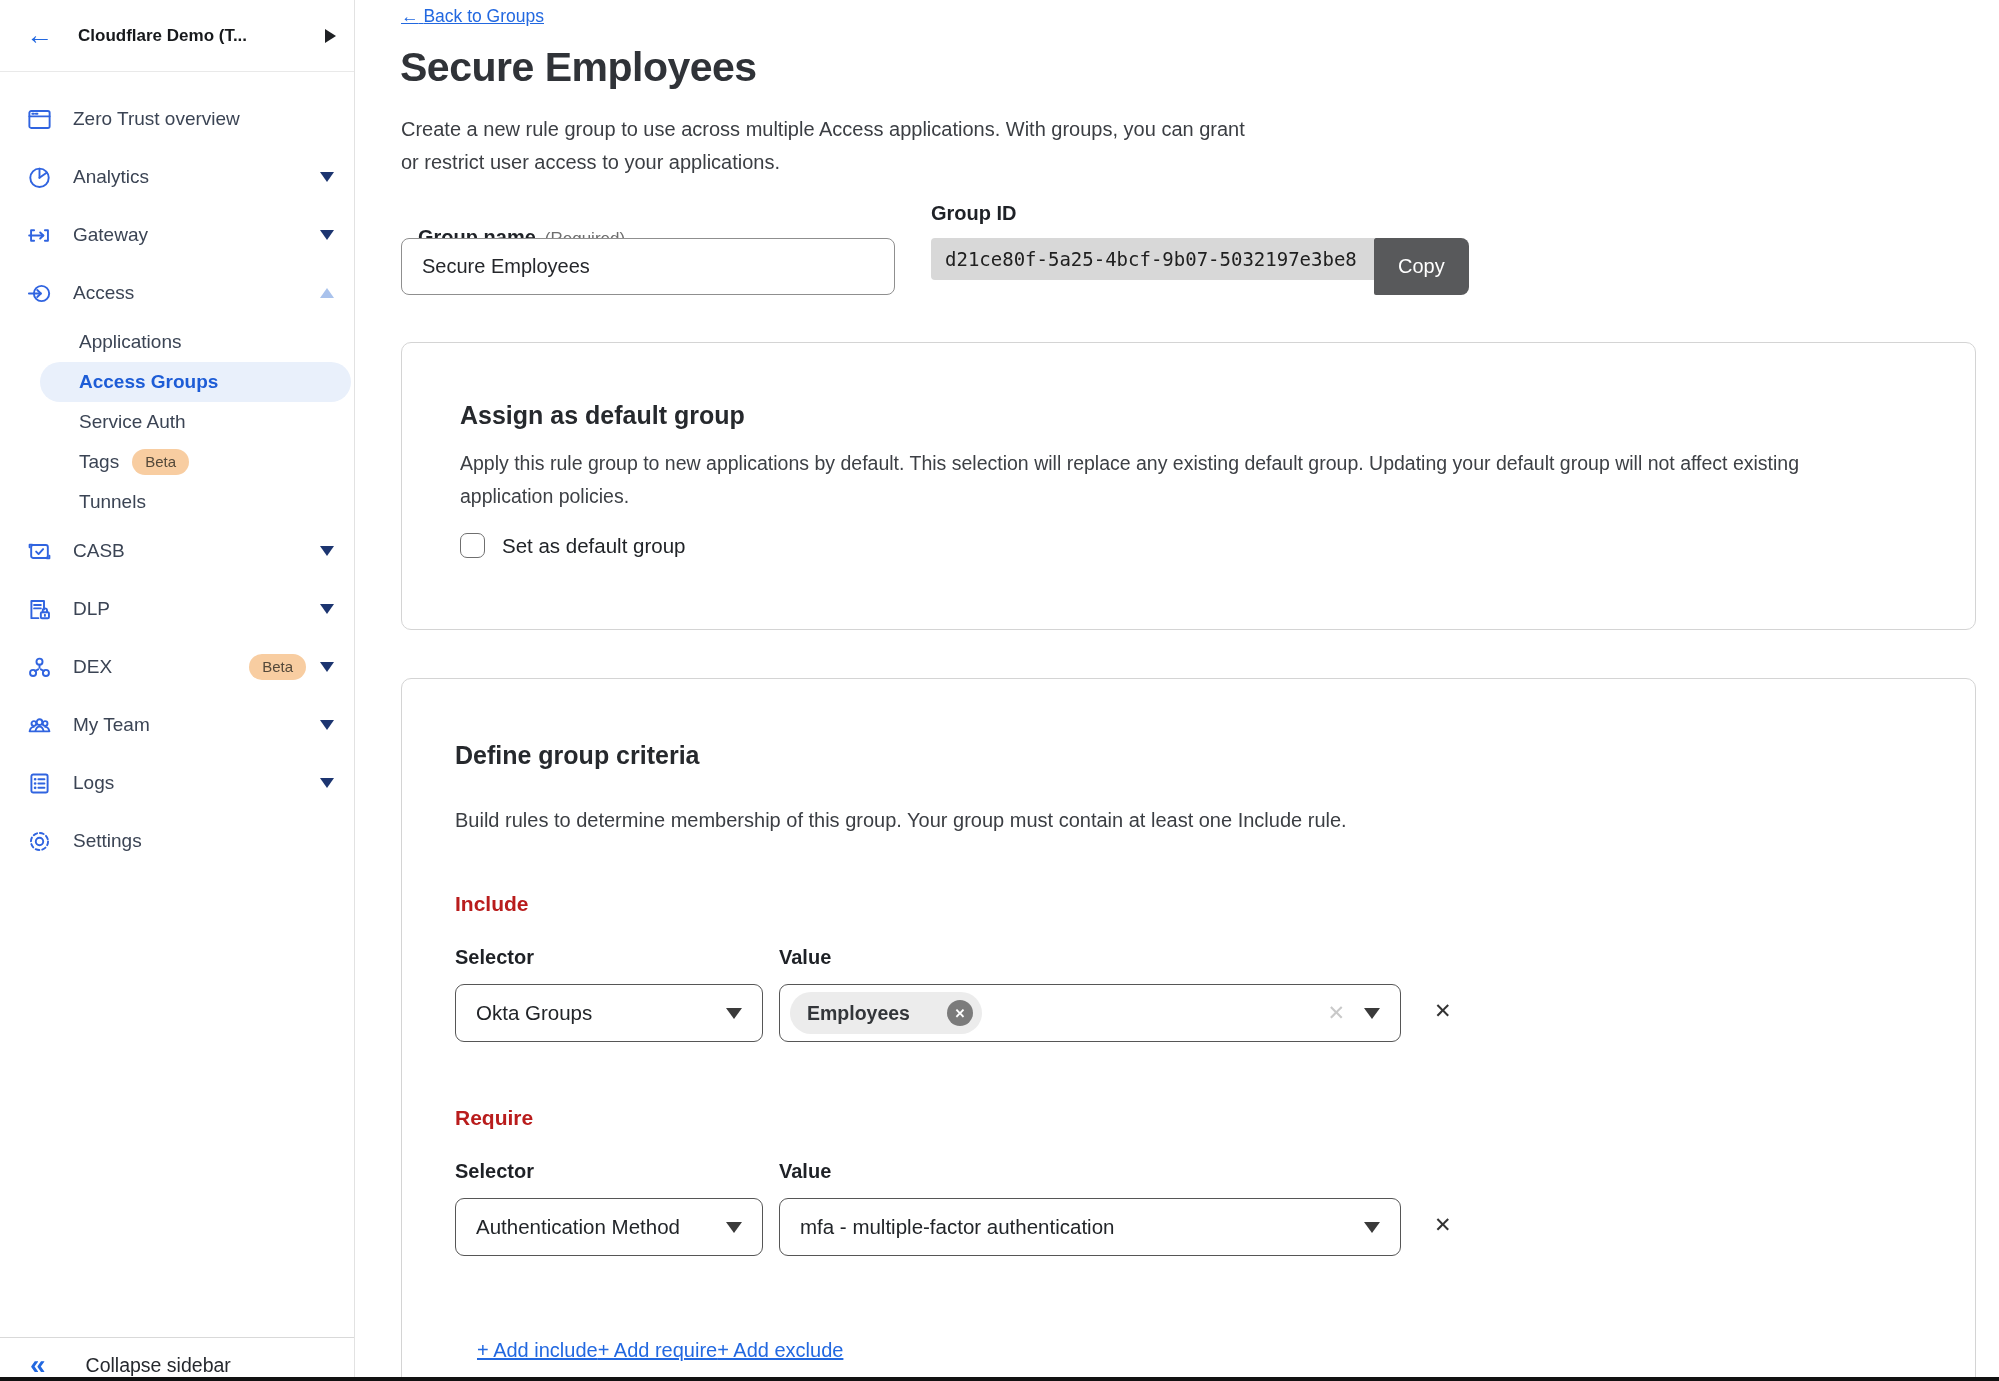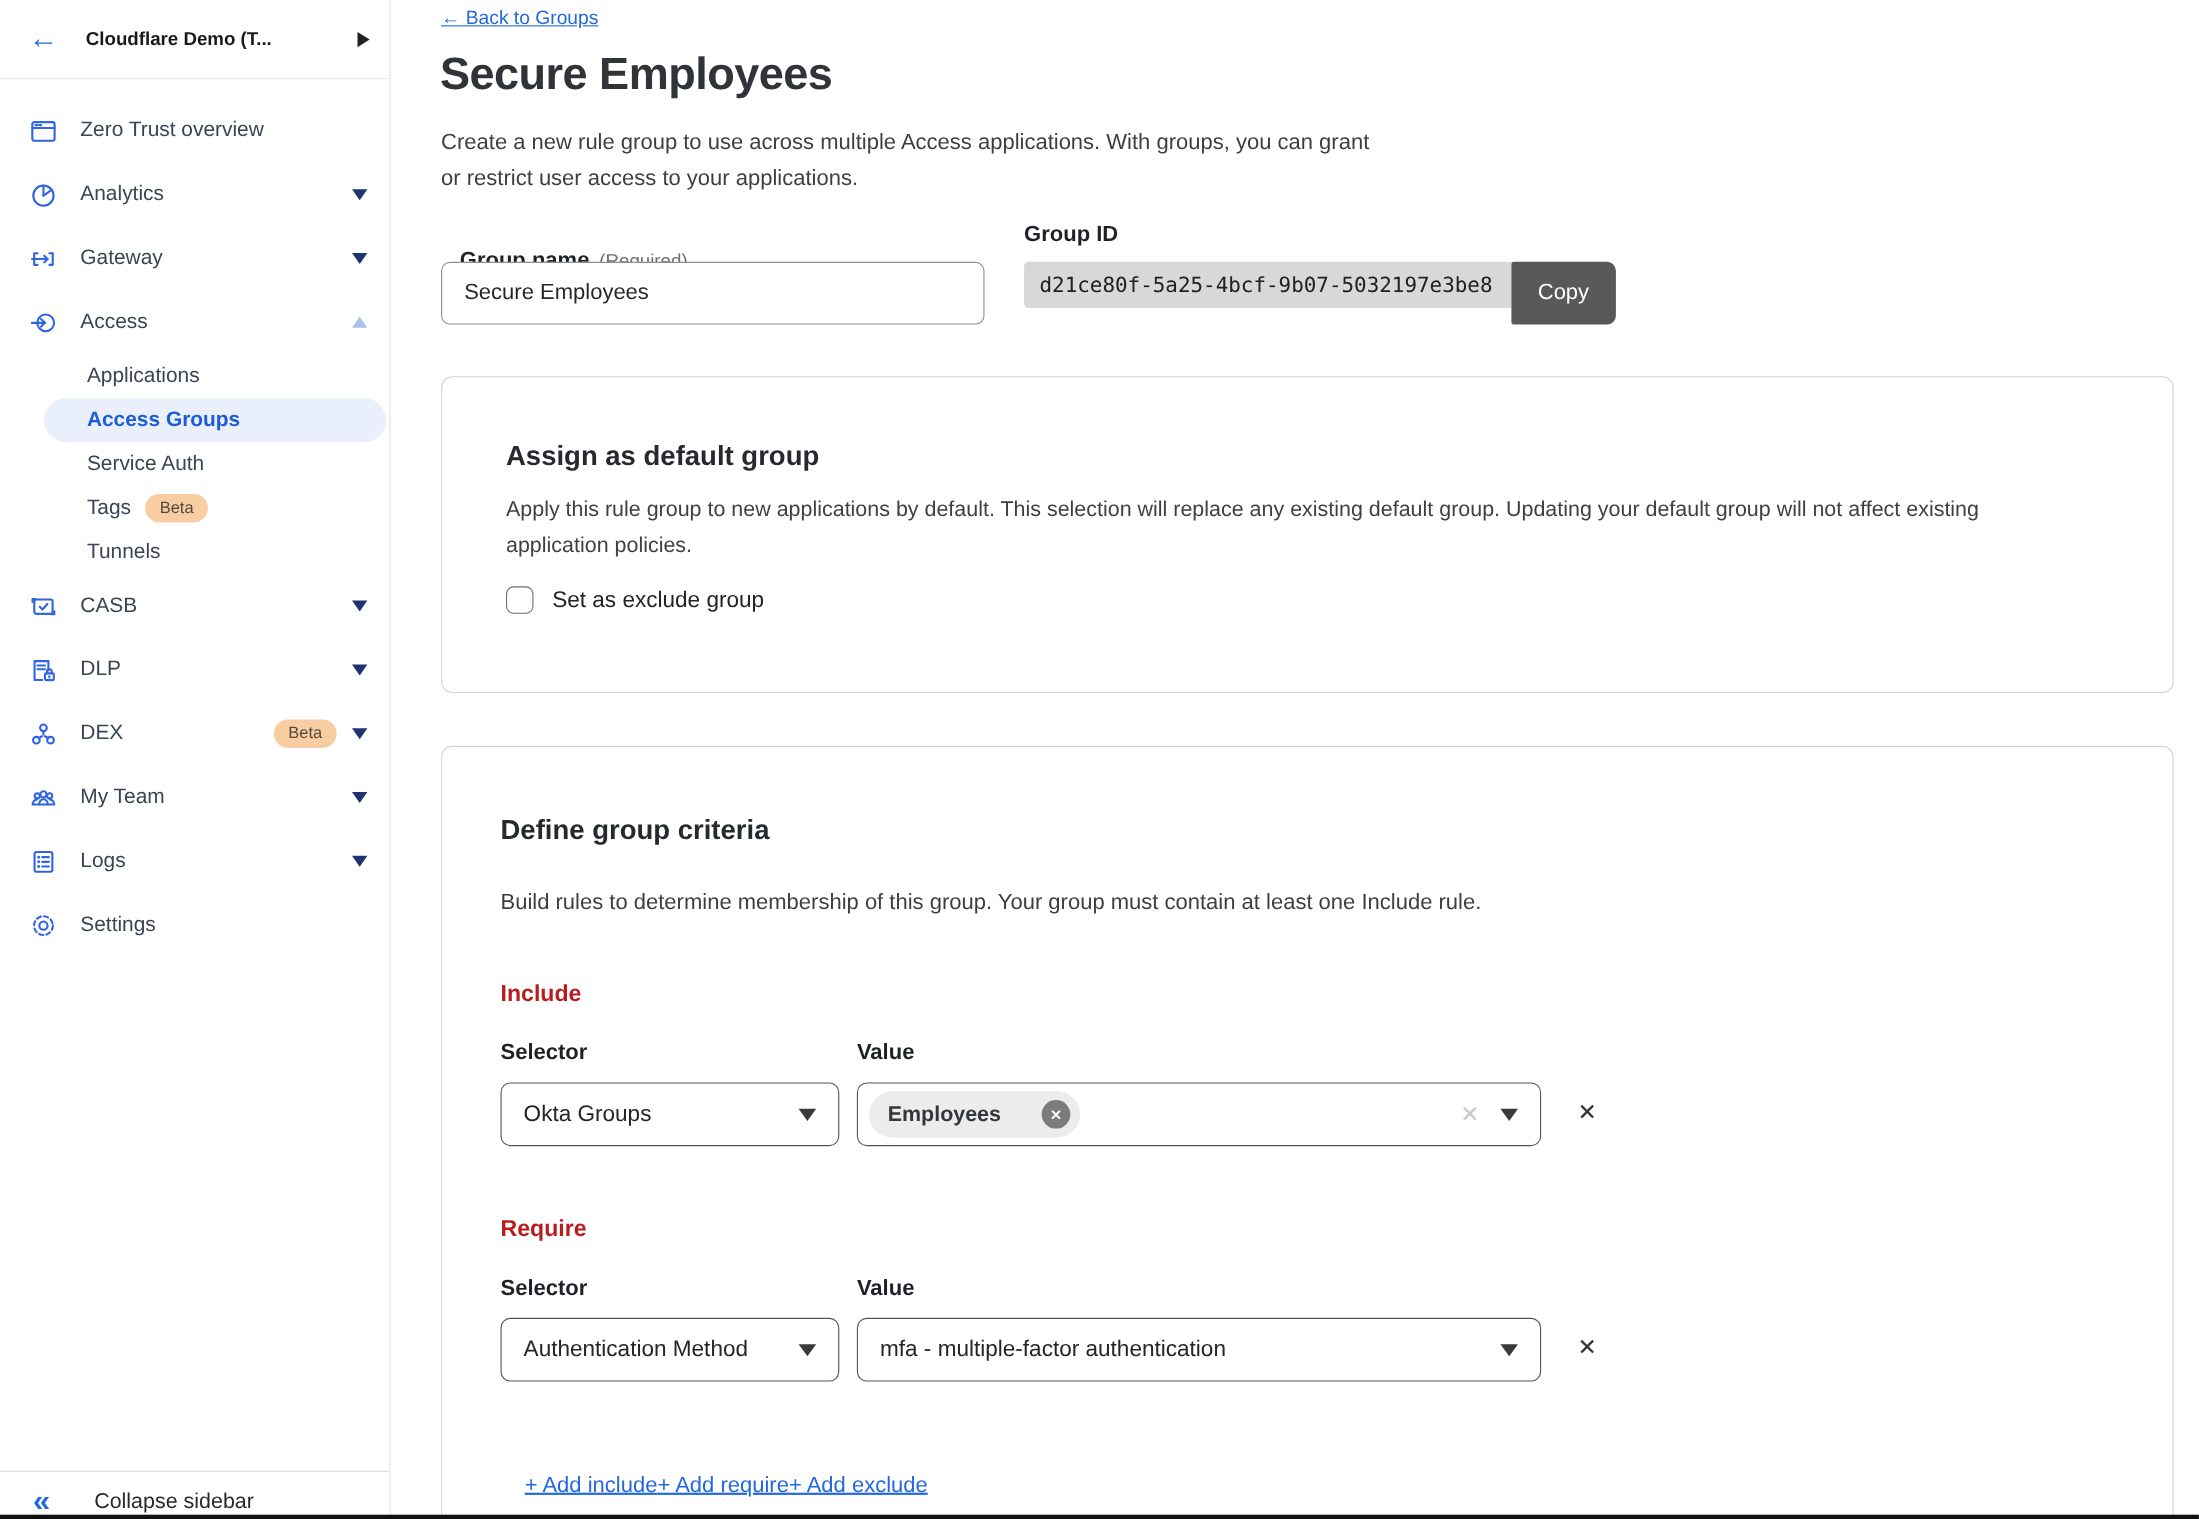--- a/index.html
+++ b/index.html
@@ -304,21 +304,21 @@
   <div class="group-id-wrap">
     <div class="group-id-box">d21ce80f-5a25-4bcf-9b07-5032197e3be8</div>
     <button class="copy-btn">Copy</button>
   </div>
 
   <section class="card card-1">
     <h2 class="c1-title">Assign as default group</h2>
     <p class="c1-desc">Apply this rule group to new applications by default. This selection will replace any existing default group. Updating your default group will not affect existing application policies.</p>
     <div class="checkbox-row">
       <span class="checkbox"></span>
-      <span class="checkbox-label">Set as exclude group</span>
+      <span class="checkbox-label">Set as default group</span>
     </div>
   </section>
 
   <section class="card card-2">
     <h2 class="c2-title">Define group criteria</h2>
     <p class="c2-desc">Build rules to determine membership of this group. Your group must contain at least one Include rule.</p>
 
     <div class="rule-heading" style="top:213px">Include</div>
     <div class="col-label" style="left:53px; top:267px">Selector</div>
     <div class="col-label" style="left:377px; top:267px">Value</div>

